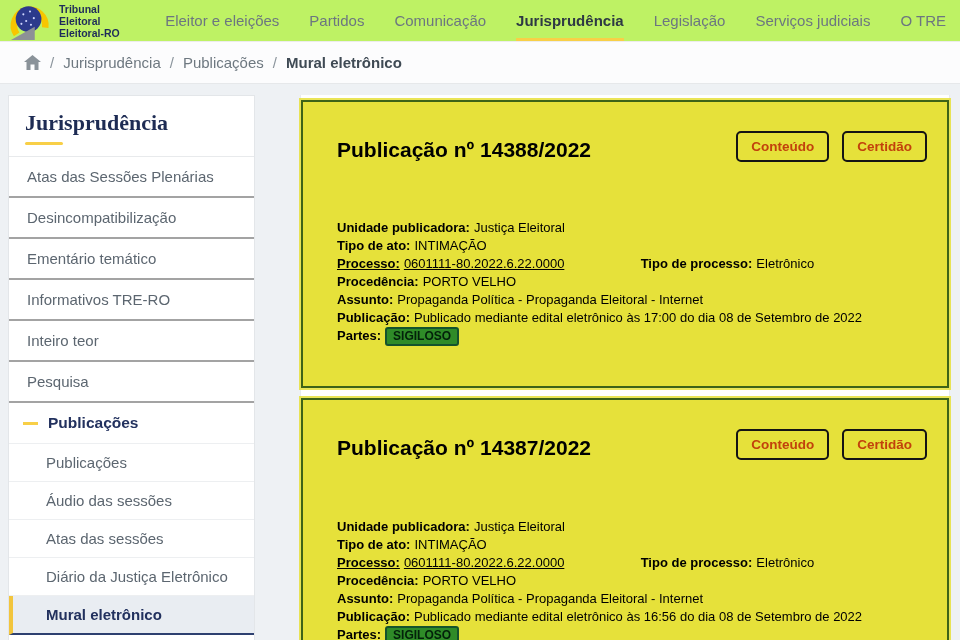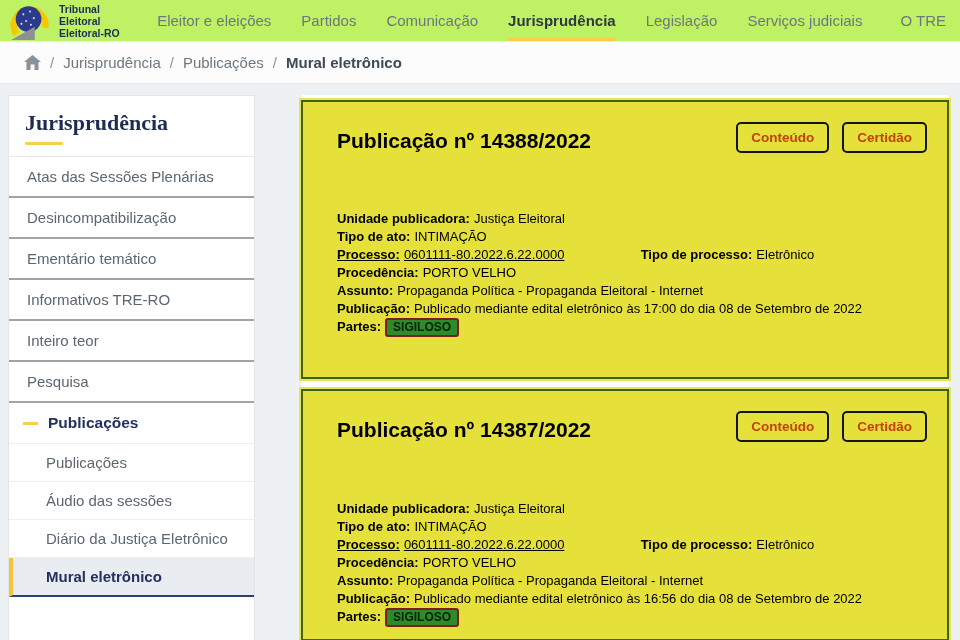--- a/index.html
+++ b/index.html
@@ -17,21 +17,21 @@
     display:flex; align-items:stretch; padding:0 14px 0 8px;
   }
   .logo { display:flex; align-items:center; gap:7px; }
   .brand-text { font-size:10.5px; font-weight:700; color:#1e2c5a; line-height:12px; }
   .menu { margin-left:auto; display:flex; gap:30px; align-items:stretch; }
   .menu-item {
     display:flex; align-items:center; font-size:15px; color:#6c7680;
     border-bottom:3px solid transparent; padding-top:3px; cursor:pointer;
   }
   .menu-item.active { color:#2e3944; font-weight:700; border-bottom-color:#f8cf47; }
-  .menu-item.last { margin-left:8px; }
+  .menu-item.last { }
 
   
   .breadcrumb-bar {
     height:42px; background:#fcfcfd; border-bottom:1px solid #e6e8ea;
     display:flex; align-items:center; gap:9px; padding-left:24px;
     font-size:15px; color:#6e7880;
   }
   .crumb-link { cursor:pointer; }
   .crumb-sep { color:#8b949c; }
   .crumb-current { color:#3f4a54; font-weight:700; }
@@ -69,36 +69,36 @@
   }
   .sb-subitem.active {
     background:#e9edf2; border-left:4px solid #f2c53d; padding-left:33px;
     font-weight:700; color:#22315e; border-bottom:2px solid #2e4070;
   }
 
   
   .pub-card {
     background:#e6e13a; border:2px solid #3e6317;
     box-shadow:0 0 0 2px rgba(230,225,58,.85);
-    margin-bottom:10px; padding:20px 20px 40px 34px; position:relative;
+    margin-bottom:10px; padding:29px 20px 40px 34px; position:relative;
   }
   .pub-card.short { padding-bottom:12px; }
   .pub-head { display:flex; align-items:flex-start; }
   .pub-title { font-size:21px; font-weight:700; color:#000; margin-top:7px; }
   .pub-buttons { margin-left:auto; display:flex; gap:13px; }
   .pub-btn {
     background:transparent; border:2px solid #141414; border-radius:5px;
     padding:6px 13px; font-family:inherit; font-size:13.5px; font-weight:700; color:#c2410c;
     cursor:pointer;
   }
   .pub-fields { margin-top:40px; font-size:13px; line-height:18px; color:#000; }
   .fl { font-weight:700; margin-right:4px; }
   .col-left { display:inline-block; width:300px;text-decoration:underline; }
   .badge {
-    display:inline-block; background:#2f8b28; border:2px solid #7f1d1d; border-radius:3px;
+    display:inline-block; background:#2f8b28; border:2px solid #14532d; border-radius:3px;
     padding:0 6px; font-size:12px; line-height:15px; font-weight:700; color:#03210a;
     vertical-align:middle;
   }
 
   svg { display:block; }
 </style>
 </head>
 <body>
 
 <header class="topnav">
@@ -159,20 +159,21 @@
     <div class="sb-item">Ementário temático</div>
     <div class="sb-item">Informativos TRE-RO</div>
     <div class="sb-item">Inteiro teor</div>
     <div class="sb-item">Pesquisa</div>
     <div class="sb-section-header">
       <span class="dash"></span>
       <span>Publicações</span>
     </div>
     <div class="sb-subitem">Publicações</div>
     <div class="sb-subitem">Áudio das sessões</div>
+    <div class="sb-subitem">Atas das sessões</div>
     <div class="sb-subitem">Diário da Justiça Eletrônico</div>
     <div class="sb-subitem active">Mural eletrônico</div>
   </aside>
 
   <main class="main">
 
     <section class="pub-card">
       <div class="pub-head">
         <h2 class="pub-title">Publicação nº 14388/2022</h2>
         <div class="pub-buttons">

